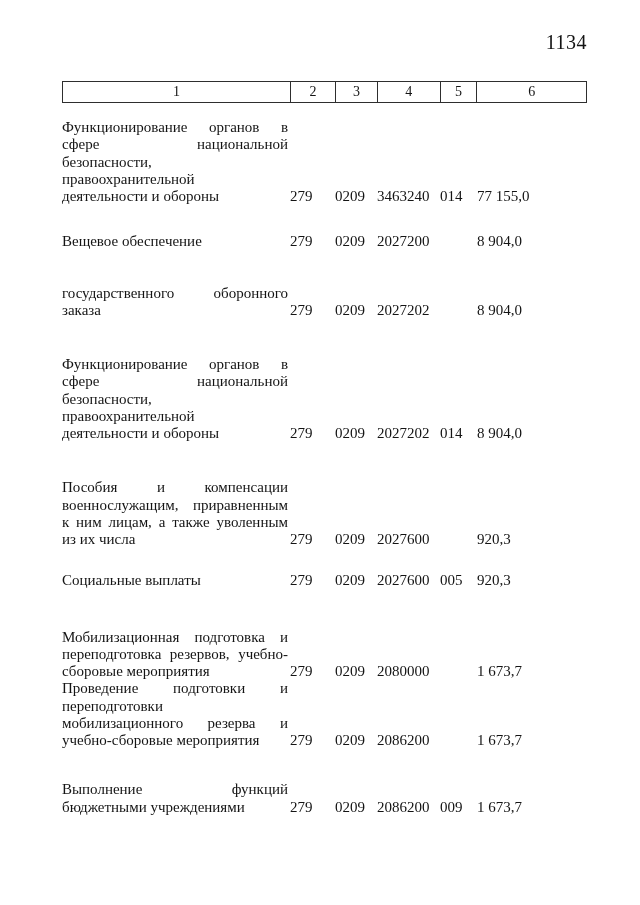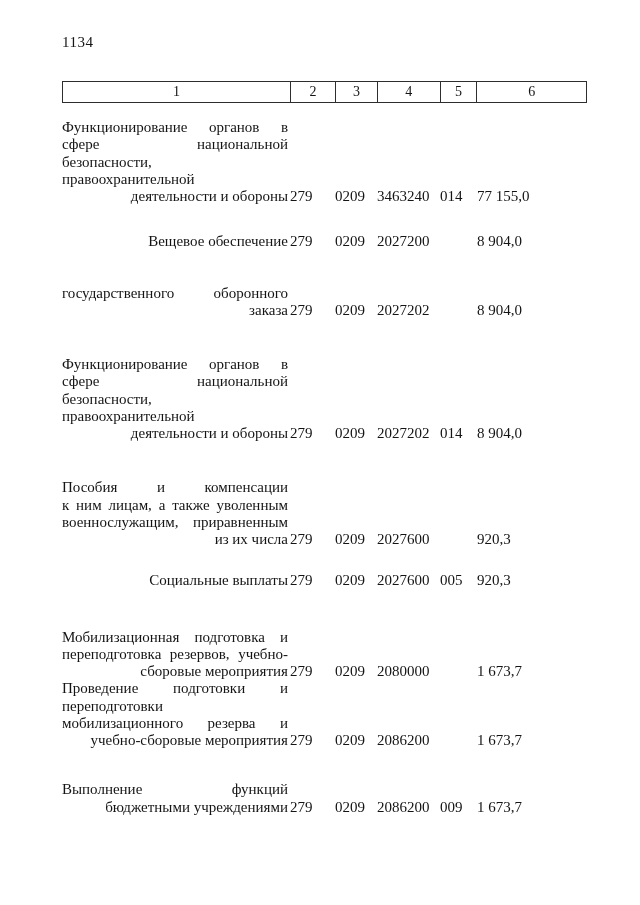--- a/index.html
+++ b/index.html
@@ -11,22 +11,22 @@
     overflow:hidden;
   }
   .page{
     position:relative;
     width:640px;height:905px;
     box-sizing:border-box;
     padding:33px 53px 0 62px;
     background:#fff;
   }
   .page-number{
-    text-align:left;
-    font-size:15px;
+    text-align:right;
+    font-size:20px;
     line-height:18px;
     letter-spacing:0.5px;
   }
   
   .hdr{
     display:flex;
     margin-top:30px;
     border:1.6px solid #2e2e2e;
     box-sizing:border-box;
     width:525px;
@@ -47,21 +47,21 @@
   .row{
     display:flex;
     align-items:flex-end;
     width:525px;
     font-size:15px;
     line-height:17.25px;
   }
   .cell{box-sizing:border-box;}
   .desc{padding-right:2px;}
   .jline{text-align:justify;text-align-last:justify;}
-  .lline{text-align:right;}
+  .lline{text-align:left;}
   .num{text-align:left;}
   .amt{padding-right:9px;}
 </style>
 </head>
 <body>
 
 <div class="page">
 
   <div class="page-number">1134</div>
 
@@ -123,22 +123,22 @@
     <div class="cell num w2">279</div>
     <div class="cell num w3">0209</div>
     <div class="cell num w4">2027202</div>
     <div class="cell num w5">014</div>
     <div class="cell amt w6">8 904,0</div>
   </div>
 
   <div class="row" style="margin-top:37px">
     <div class="cell desc w1">
       <div class="jline">Пособия и компенсации</div>
+      <div class="jline">военнослужащим, приравненным</div>
       <div class="jline">к ним лицам, а также уволенным</div>
-      <div class="jline">военнослужащим, приравненным</div>
       <div class="lline">из их числа</div>
     </div>
     <div class="cell num w2">279</div>
     <div class="cell num w3">0209</div>
     <div class="cell num w4">2027600</div>
     <div class="cell num w5"></div>
     <div class="cell amt w6">920,3</div>
   </div>
 
   <div class="row" style="margin-top:24px">

